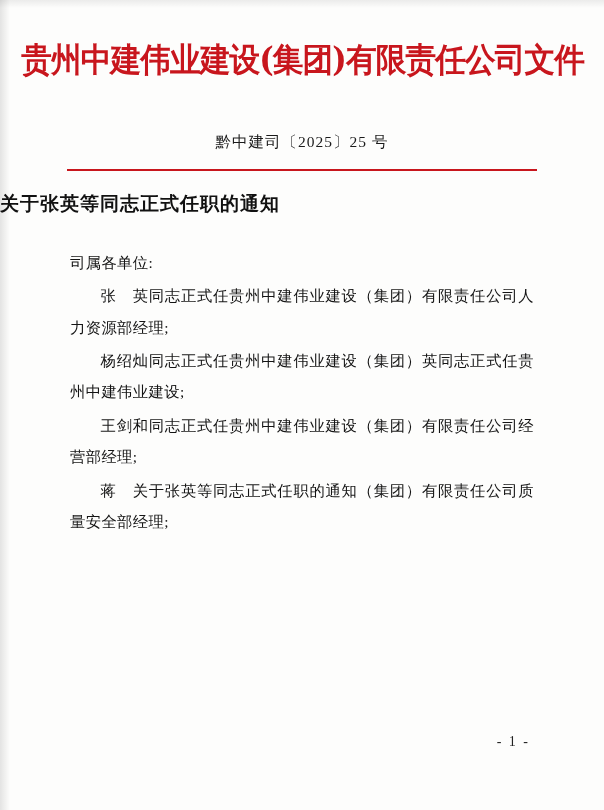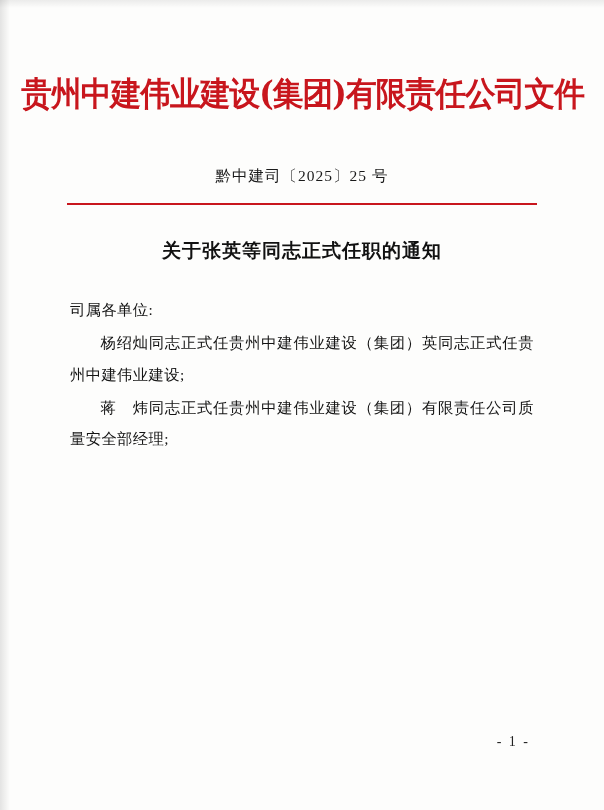--- a/index.html
+++ b/index.html
@@ -16,21 +16,21 @@
   }
   .page {
     position: relative;
     width: 604px;
     height: 810px;
     background: #fdfdfc;
     box-sizing: border-box;
   }
   .doc-header {
     text-align: center;
-    padding-top: 74px;
+    padding-top: 40px;
   }
   .doc-header .title {
     color: #c8161d;
     font-family: "DejaVu Serif", "Liberation Serif", serif;
     font-weight: bold;
     font-size: 33px;
     letter-spacing: -1px;
     line-height: 1.2;
     white-space: nowrap;
     transform: scaleX(0.93);
@@ -43,22 +43,21 @@
     color: #1a1a1a;
     font-family: "Liberation Serif", serif;
   }
   .red-rule {
     width: 470px;
     height: 2.5px;
     background: #c8161d;
     margin: 16px auto 0 auto;
   }
   .doc-subject {
-    text-align: center;
-    margin-top: 33px;
+    margin-top: 20px;
     font-size: 19px;
     font-weight: bold;
     letter-spacing: 1px;
     color: #111;
     font-family: "DejaVu Serif", "Liberation Serif", serif;
   }
   .body-text {
     margin: 30px 68px 0 68px;
     font-size: 15.3px;
     line-height: 2.05;
@@ -108,19 +107,21 @@
   </div>
 
   <div class="doc-number">黔中建司〔2025〕25 号</div>
 
   <div class="red-rule"></div>
 
   <div class="doc-subject">关于张英等同志正式任职的通知</div>
 
   <div class="body-text">
     <p>司属各单位:</p>
+    <p class="indent">张　英同志正式任贵州中建伟业建设（集团）有限责任公司人力资源部经理;</p>
     <p class="indent">杨绍灿同志正式任贵州中建伟业建设（集团）英同志正式任贵州中建伟业建设;</p>
-    <p class="indent">蒋　炜同志正式任贵州中建伟业建设（集团）有限责任公司质量安全部经理;</p>
+    <p class="indent">王剑和同志正式任贵州中建伟业建设（集团）有限责任公司经营部经理;</p>
+    <p class="indent">蒋　关于张英等同志正式任职的通知（集团）有限责任公司质量安全部经理;</p>
   </div>
 
   <div class="page-number">- 1 -</div>
 
 </div>
 
 </body></html>

